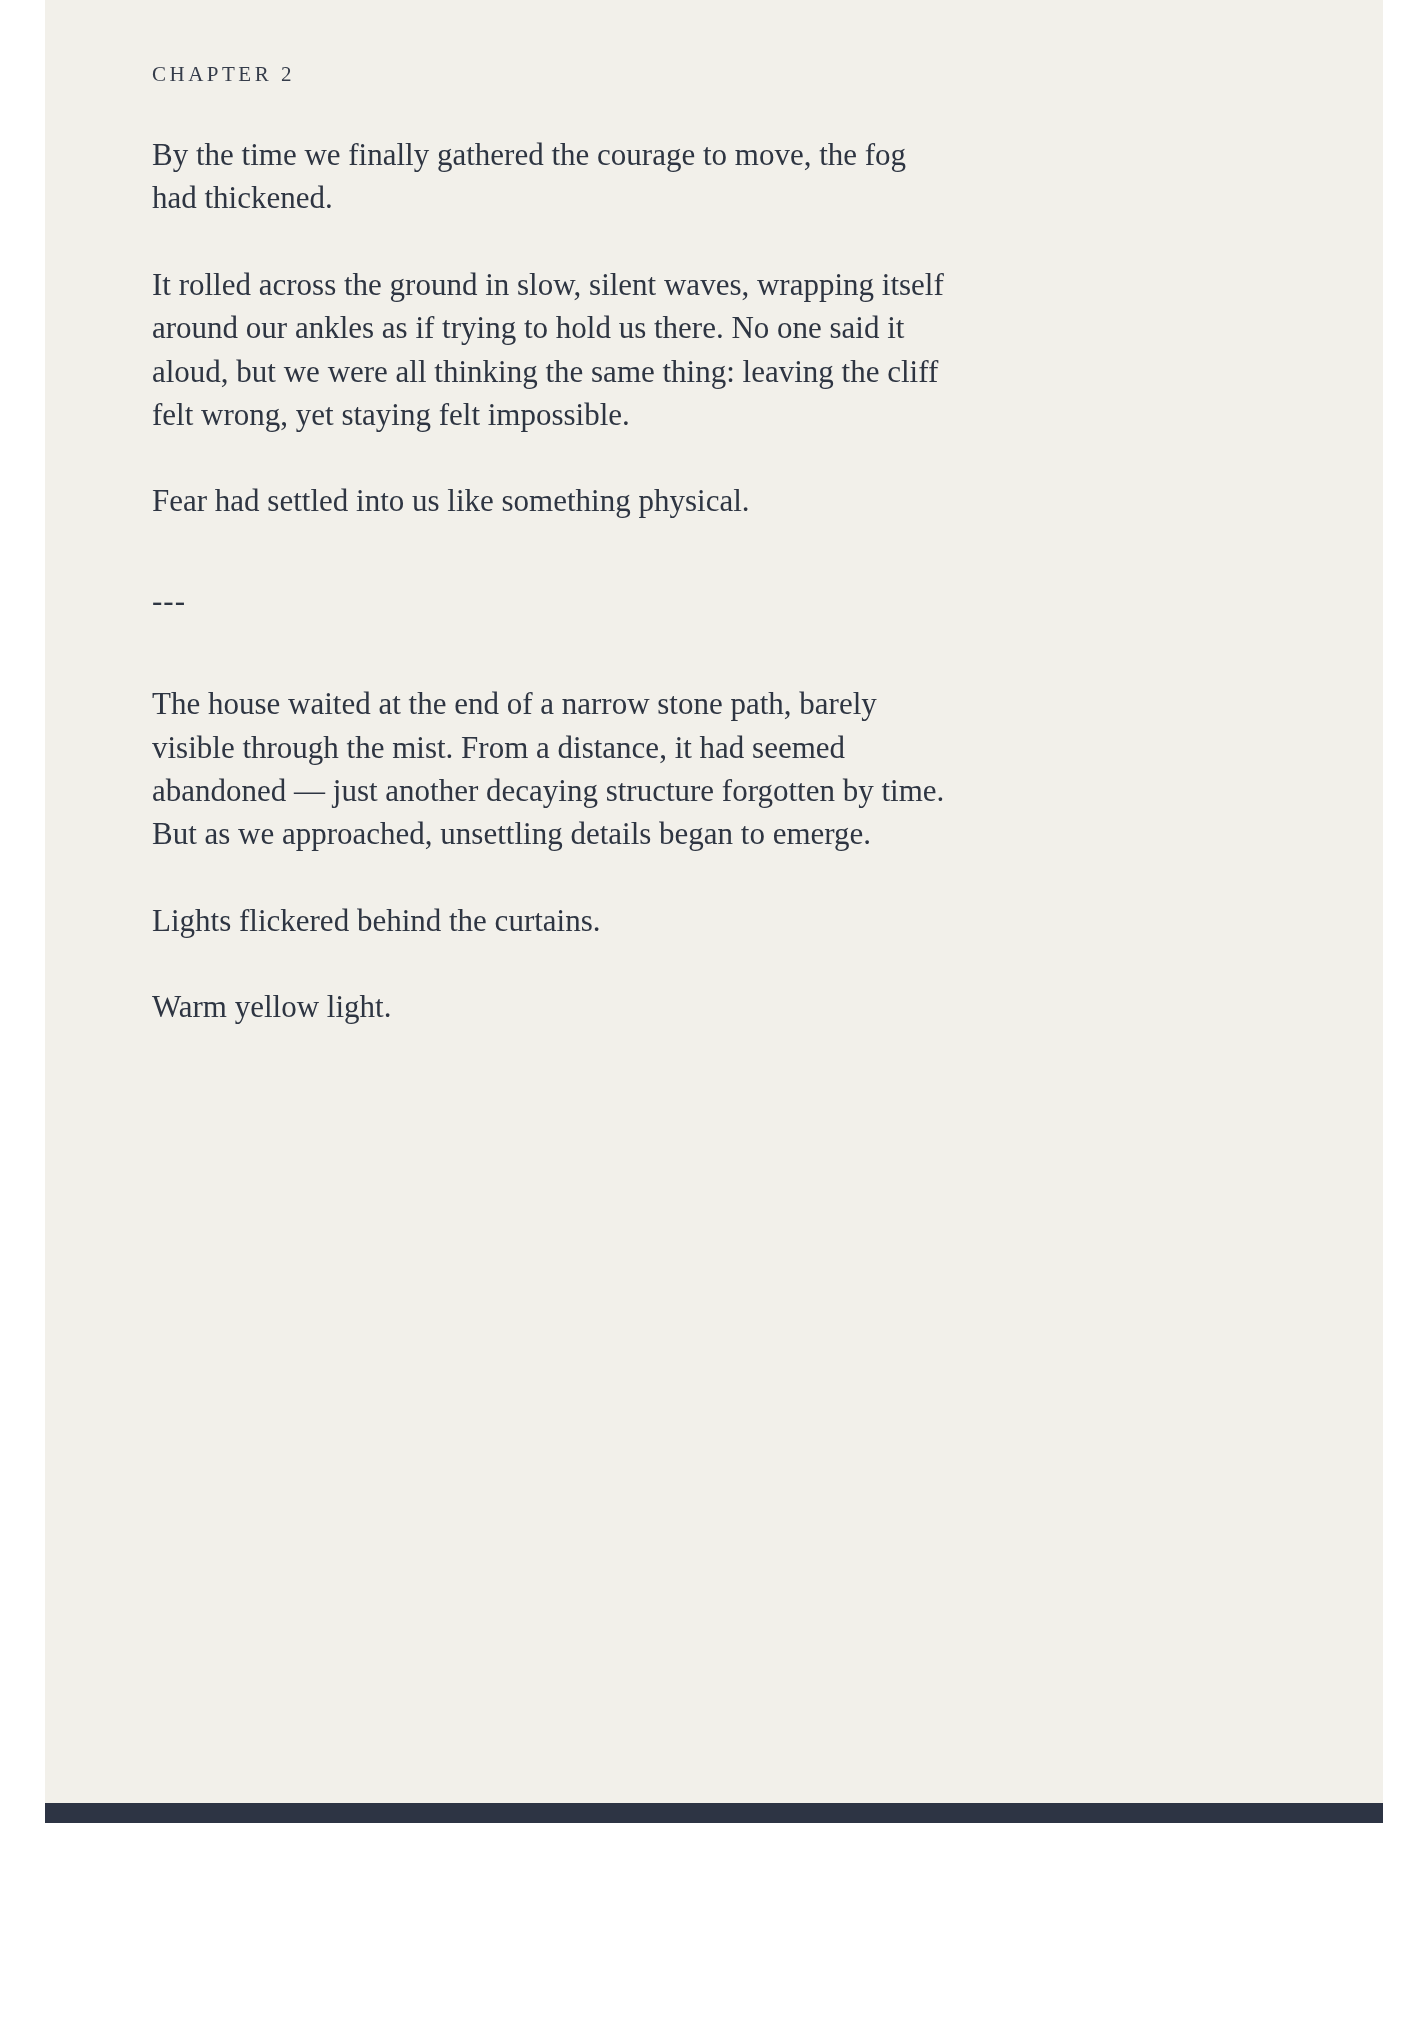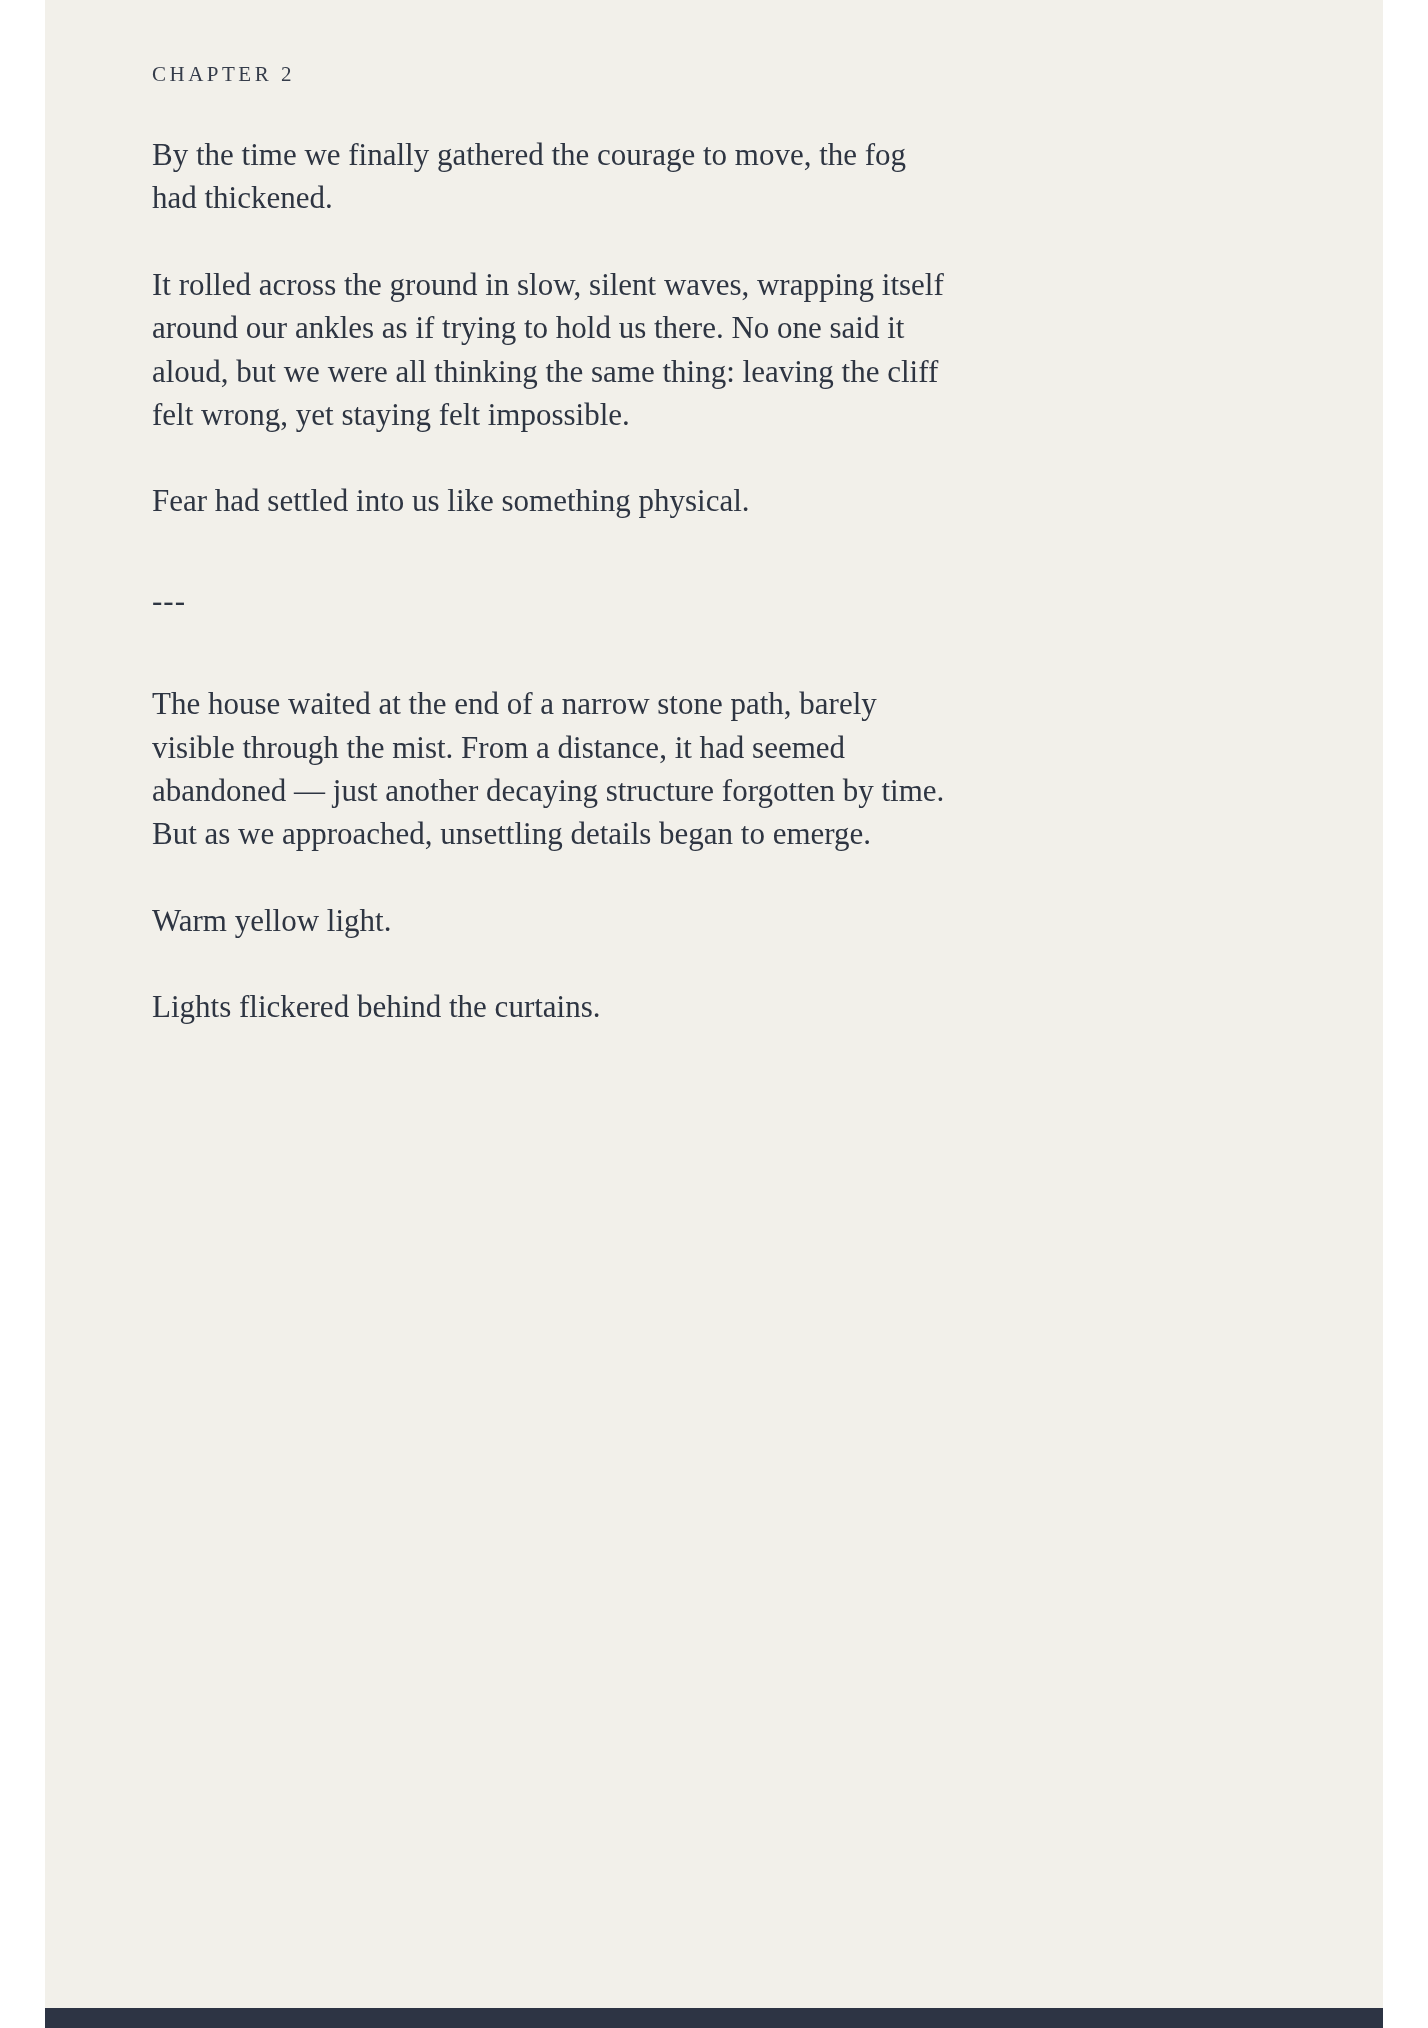--- a/index.html
+++ b/index.html
@@ -8,21 +8,21 @@
     width: 1428px;
     height: 2028px;
     background: #ffffff;
     overflow: hidden;
     font-family: "Liberation Serif", serif;
   }
 
   .page-wrap {
     position: relative;
     width: 1428px;
-    height: 2028px;
+    height: 1823px;
     background: #ffffff;
   }
 
   .page {
     position: absolute;
     left: 45px;
     right: 45px;
     top: 0;
     bottom: 0;
     background: #f2f0ea;
@@ -97,23 +97,23 @@
         <p class="para">It rolled across the ground in slow, silent waves, wrapping itself around our ankles as if trying to hold us there. No one said it aloud, but we were all thinking the same thing: leaving the cliff felt wrong, yet staying felt impossible.</p>
 
         <p class="para">Fear had settled into us like something physical.</p>
 
 
         <div class="divider">---</div>
 
         <p class="para">The house waited at the end of a narrow stone path, barely visible through the mist. From a distance, it had seemed abandoned — just another decaying structure forgotten by time. But as we approached, unsettling details began to emerge.</p>
 
 
+        <p class="para">Lights flickered behind the curtains.</p>
+
         <p class="para">Warm yellow light.</p>
-
-        <p class="para">Lights flickered behind the curtains.</p>
 
 
       </div>
     </div>
 
     <div class="footer-bar"></div>
   </div>
 </div>
 
 </body></html>

